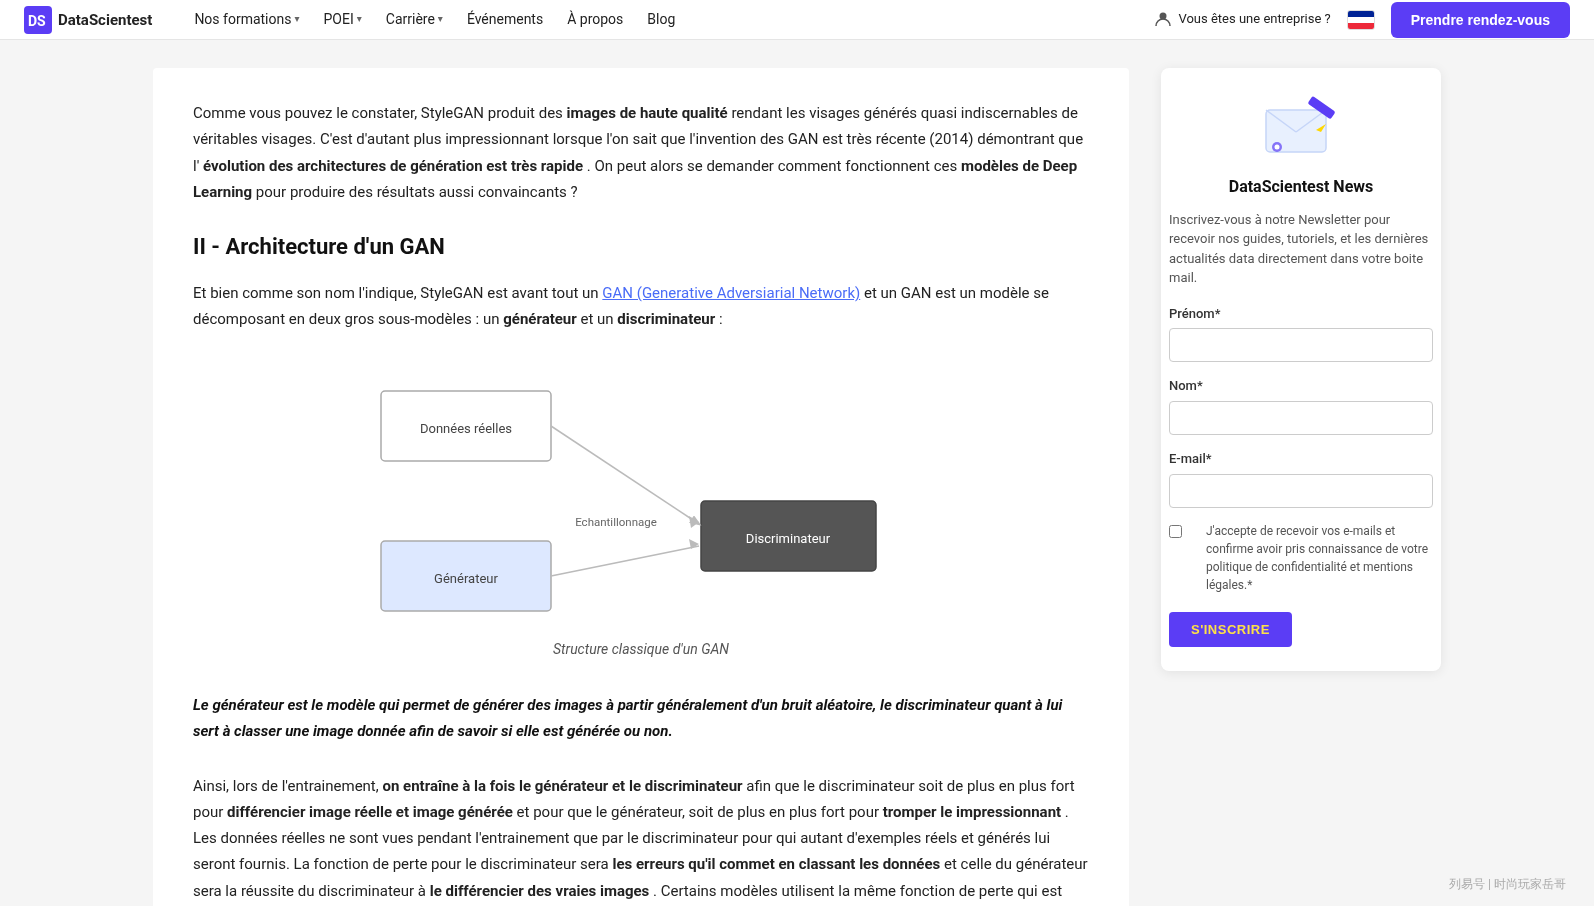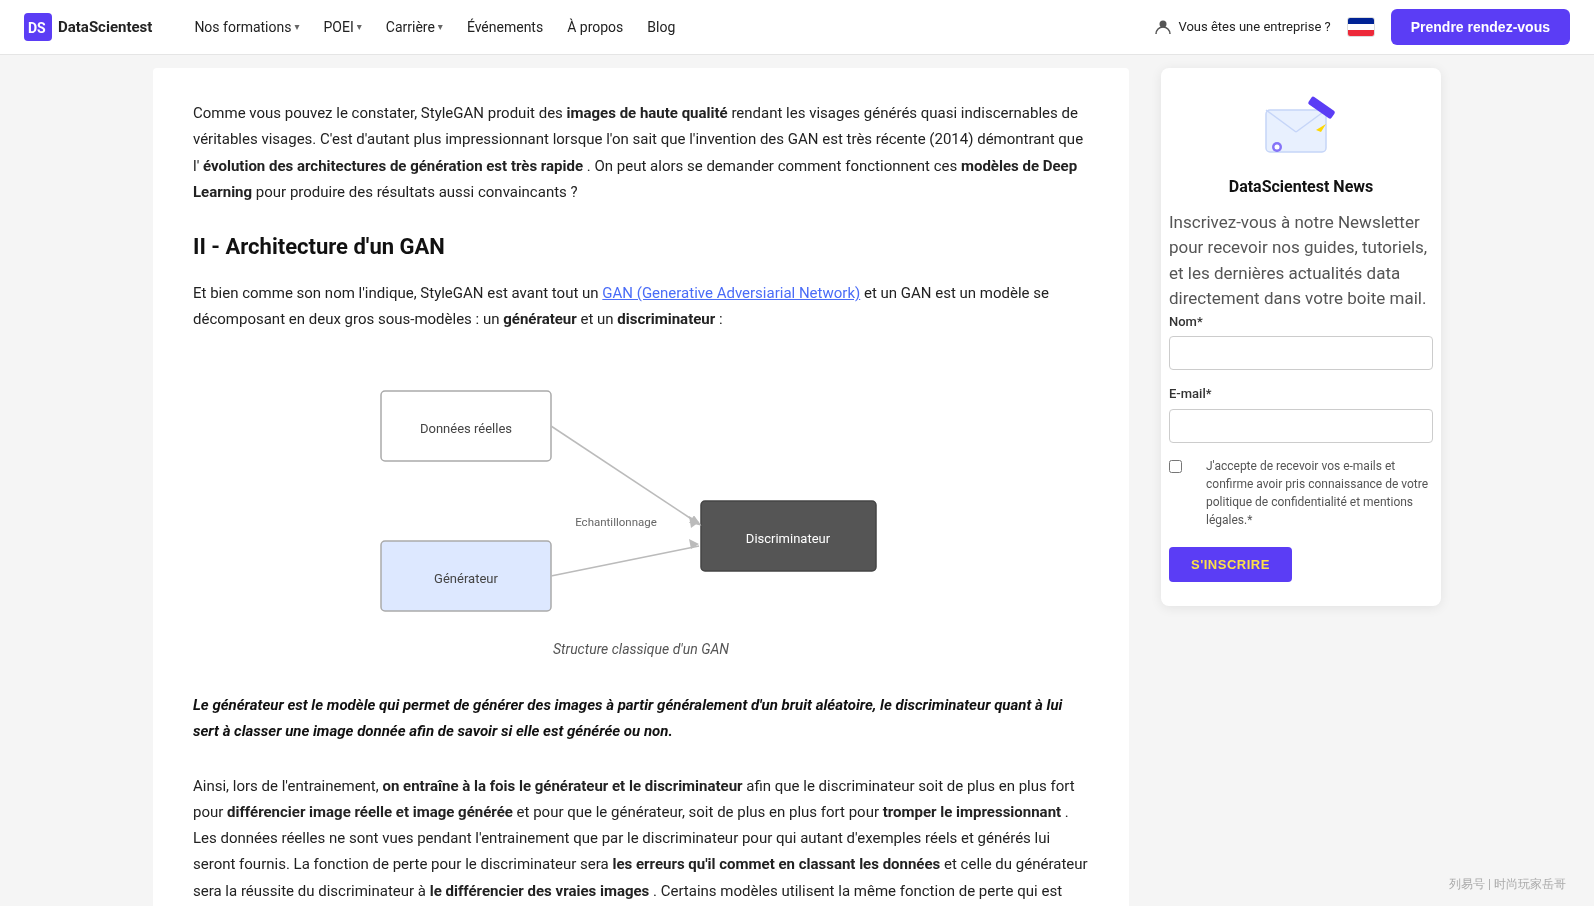--- a/index.html
+++ b/index.html
@@ -10,21 +10,21 @@
       font-size: 15px;
       line-height: 1.6;
     }
 
     
     .navbar {
       position: fixed;
       top: 0;
       left: 0;
       right: 0;
-      height: 55px;
+      height: 40px;
       background: #fff;
       border-bottom: 1px solid #e5e5e5;
       display: flex;
       align-items: center;
       padding: 0 24px;
       z-index: 100;
       gap: 0;
     }
     .navbar-logo {
       display: flex;
@@ -202,23 +202,24 @@
       margin-bottom: 12px;
     }
     .newsletter-title {
       font-size: 16px;
       font-weight: 700;
       color: #111;
       text-align: center;
       margin-bottom: 10px;
     }
     .newsletter-desc {
-      font-size: 17px;
+      font-size: 13px;
       color: #555;
       line-height: 1.5;
+      margin-bottom: 16px;
     }
     .form-group {
       margin-bottom: 14px;
     }
     .form-label {
       display: block;
       font-size: 13px;
       color: #333;
       margin-bottom: 4px;
       font-weight: 500;
@@ -417,20 +418,24 @@
           <polygon points="60,40 65,32 55,38" fill="#ffd700"></polygon>
 
           <circle cx="16" cy="55" r="5" fill="#5b3df5" opacity="0.7"></circle>
           <circle cx="16" cy="55" r="2.5" fill="#fff"></circle>
         </svg>
       </div>
 
       <div class="newsletter-title">DataScientest News</div>
       <p class="newsletter-desc">Inscrivez-vous à notre Newsletter pour recevoir nos guides, tutoriels, et les dernières actualités data directement dans votre boite mail.</p>
 
+      <div class="form-group">
+        <label class="form-label">Prénom*</label>
+        <input class="form-input" type="text" style="">
+      </div>
 
       <div class="form-group">
         <label class="form-label">Nom*</label>
         <input class="form-input" type="text" style="">
       </div>
 
       <div class="form-group">
         <label class="form-label">E-mail*</label>
         <input class="form-input" type="email" style="">
       </div>

